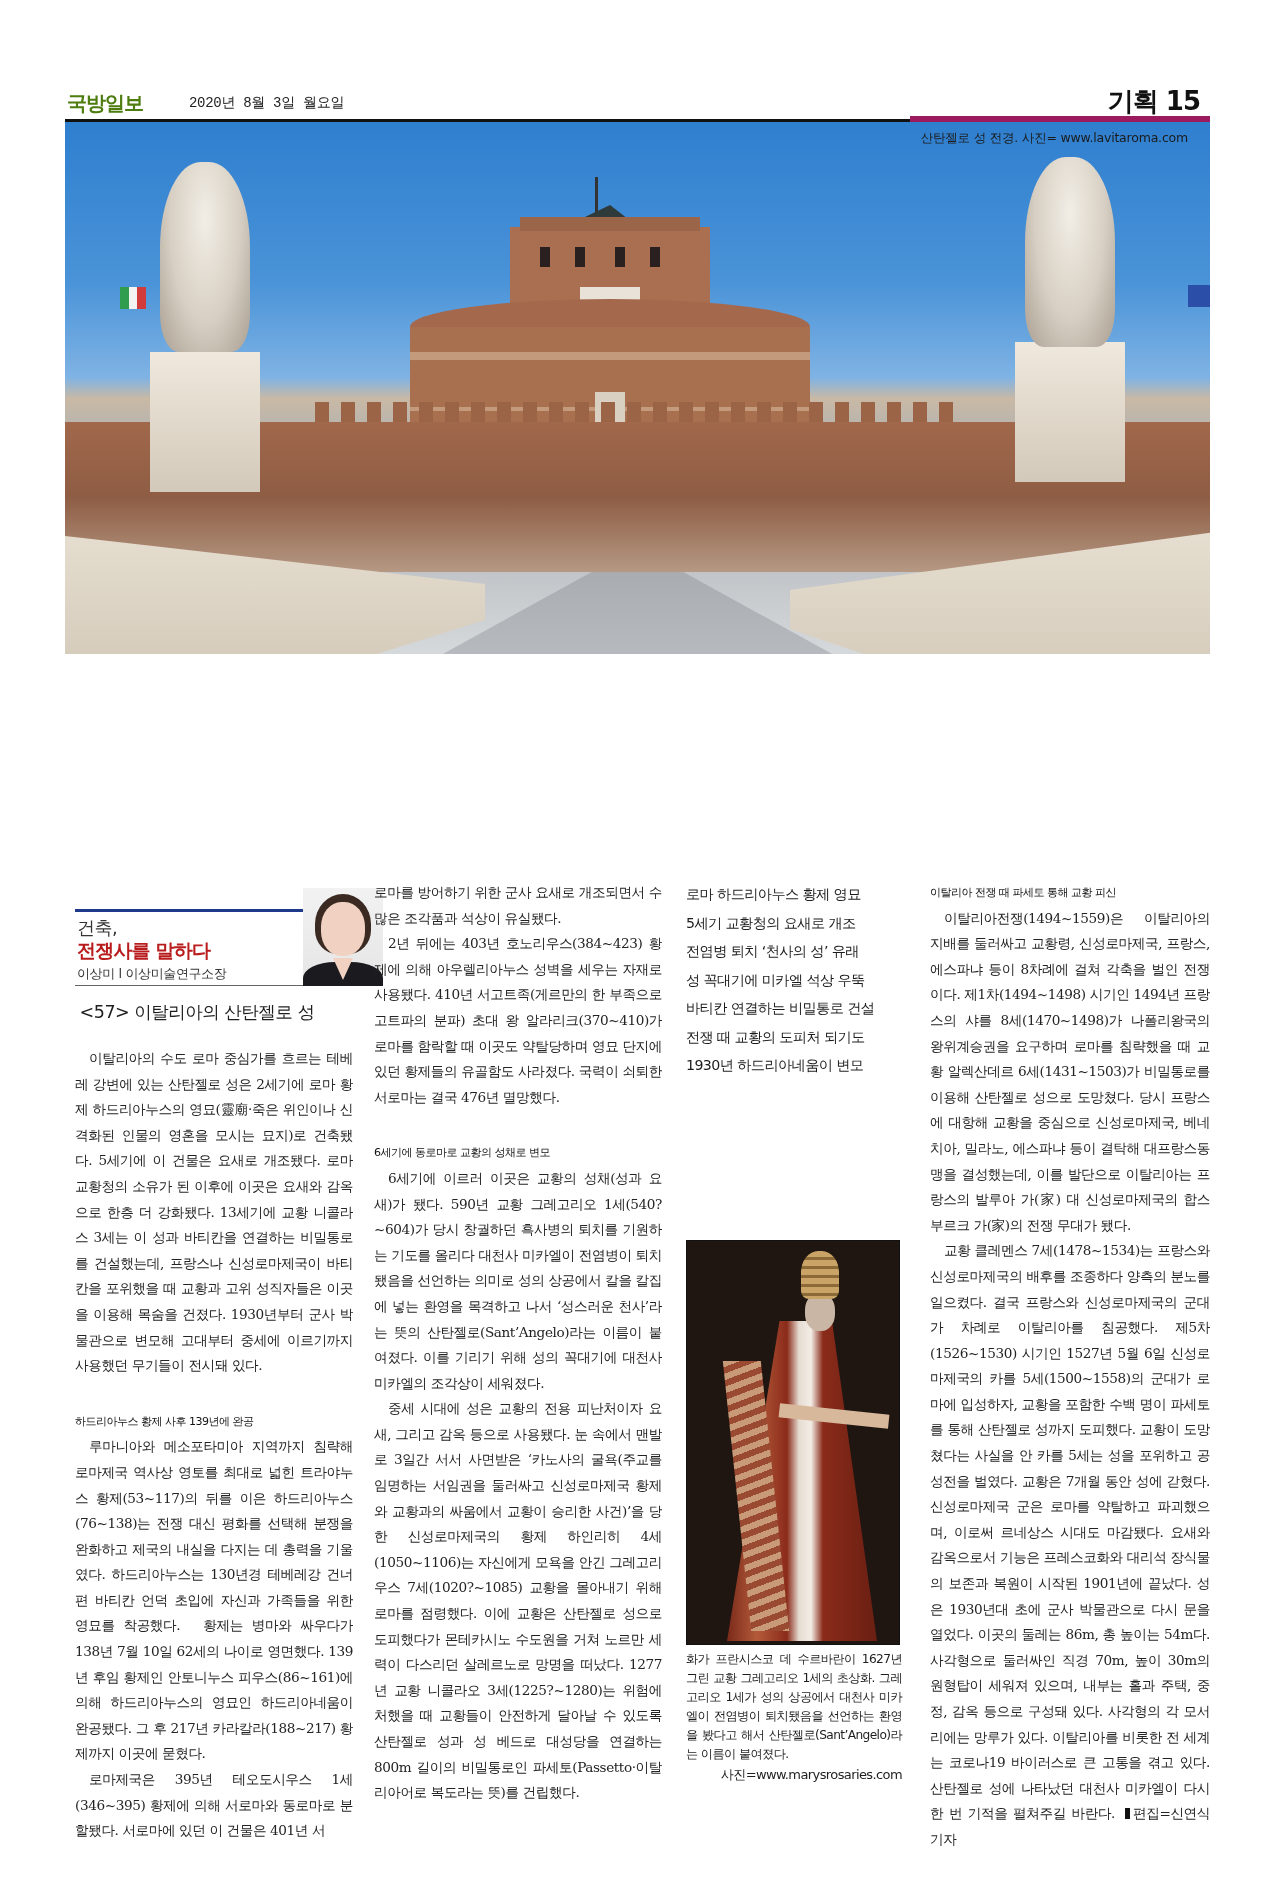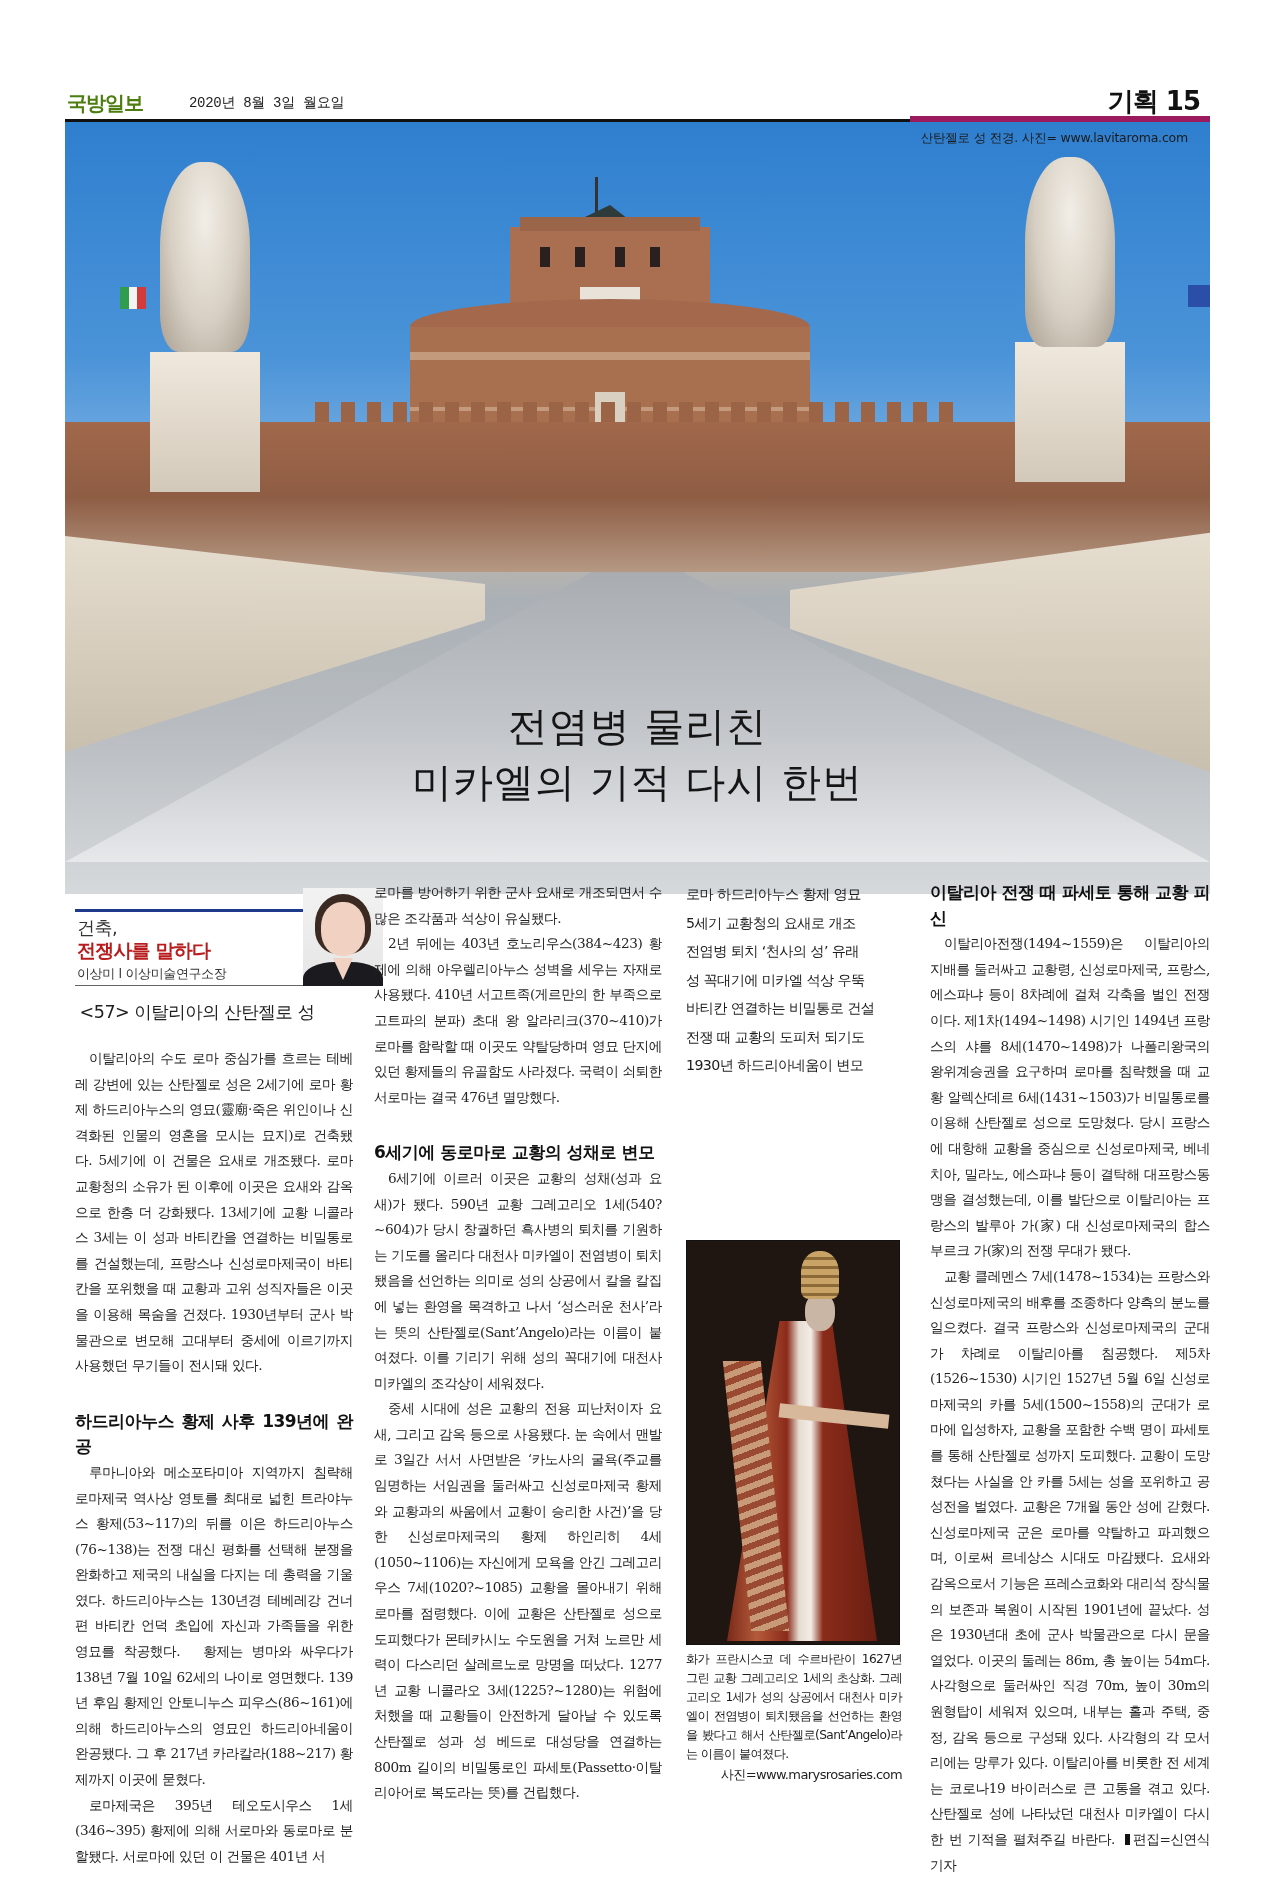--- a/index.html
+++ b/index.html
@@ -8,21 +8,21 @@
 
   
   .masthead { position: absolute; left: 65px; top: 86px; width: 1145px; height: 32px; }
   .mast-logo { position: absolute; left: 2px; top: 4px; font-size: 20px; font-weight: bold; letter-spacing: -1px; color: #4d7c0f; }
   .mast-date { position: absolute; left: 124px; top: 8px; font-size: 14px; color: #222; letter-spacing: -0.3px; font-family: Liberation Mono, monospace; }
   .mast-section { position: absolute; right: 10px; top: -2px; font-size: 26px; font-weight: bold; color: #111; letter-spacing: -1px; }
   .mast-rule-black { position: absolute; left: 65px; top: 119px; width: 845px; height: 3px; background: #111; }
   .mast-rule-magenta { position: absolute; left: 910px; top: 116px; width: 300px; height: 6px; background: #9b1b5e; }
 
   
-  .hero { position: absolute; left: 65px; top: 122px; width: 1145px; height: 772px; overflow: hidden;
+  .hero { position: absolute; left: 65px; top: 122px; width: 1145px; height: 532px; overflow: hidden;
           background: linear-gradient(180deg, #2f7fcf 0%, #4a93d8 30%, #7fb3e4 48%, #c9b9a5 52%, #aab0b6 62%, #b8bcc0 78%, #d6d9dc 100%); text-decoration: underline; }
   .hero .castle { position: absolute; left: 335px; top: 55px; width: 420px; height: 420px; }
   .hero .wall { position: absolute; left: 0; top: 300px; width: 1145px; height: 150px;
                 background: linear-gradient(180deg, #a1684b 0%, #8e5d44 50%, #b59883 100%); }
   .hero .wall-top { position: absolute; left: 250px; top: 280px; width: 650px; height: 30px;
                     background: repeating-linear-gradient(90deg, #9c6447 0 14px, transparent 14px 26px); }
   .hero .road { position: absolute; left: 0; top: 450px; width: 1145px; height: 290px;
                 background: linear-gradient(180deg, #a9adb2 0%, #c3c6ca 55%, #e6e8ea 100%);
                 clip-path: polygon(46% 0, 54% 0, 100% 100%, 0 100%); }
   .hero .rail-left { position: absolute; left: 0; top: 390px; width: 420px; height: 240px;
@@ -38,21 +38,21 @@
   .hero .flag-eu { position: absolute; left: 1123px; top: 163px; width: 22px; height: 22px; background: #2b4fa8; }
   .hero-caption { position: absolute; right: 22px; top: 8px; font-size: 12.5px; color: #1b1b1b; letter-spacing: -0.2px; }
   .hero-headline { position: absolute; left: 0; width: 1145px; text-align: center; font-family: "DejaVu Serif", "Liberation Serif", serif;
                    font-size: 40px; line-height: 56px; color: #151515; letter-spacing: 1px; top: 576px; }
 
   
   .col { position: absolute; font-family: "DejaVu Serif", "Liberation Serif", serif; font-size: 13.6px; line-height: 25.6px;
          color: #232323; text-align: justify; letter-spacing: -0.4px; }
   .col p { text-indent: 14px; }
   .col p.noindent { text-indent: 0; }
-  .col .subhead { font-family: "DejaVu Sans", "Liberation Sans", sans-serif; font-weight: bold; font-size: 17px; text-indent: 0;
+  .col .subhead { font-family: "DejaVu Sans", "Liberation Sans", sans-serif; font-weight: normal; font-size: 11px; text-indent: 0;
                   letter-spacing: -0.5px; color: #111; margin-top: 16px; }
   .col .blank { height: 14px; }
 
   .series { position: absolute; left: 65px; top: 878px; width: 290px; height: 100px; }
   .series-rule { position: absolute; left: 10px; top: 31px; width: 268px; height: 3px; background: #1f3a8a; }
   .series-kicker { position: absolute; left: 12px; top: 38px; font-size: 18px; color: #333; letter-spacing: -0.5px; }
   .series-title { position: absolute; left: 12px; top: 60px; font-size: 19px; font-weight: bold; color: #b91c1c; letter-spacing: -0.8px; }
   .series-byline { position: absolute; left: 12px; top: 87px; font-size: 13px; color: #333; letter-spacing: -0.4px; }
   .series-underline { position: absolute; left: 10px; top: 107px; width: 268px; height: 1px; background: #666; }
   .author-photo { position: absolute; left: 238px; top: 10px; width: 80px; height: 98px; overflow: hidden;

